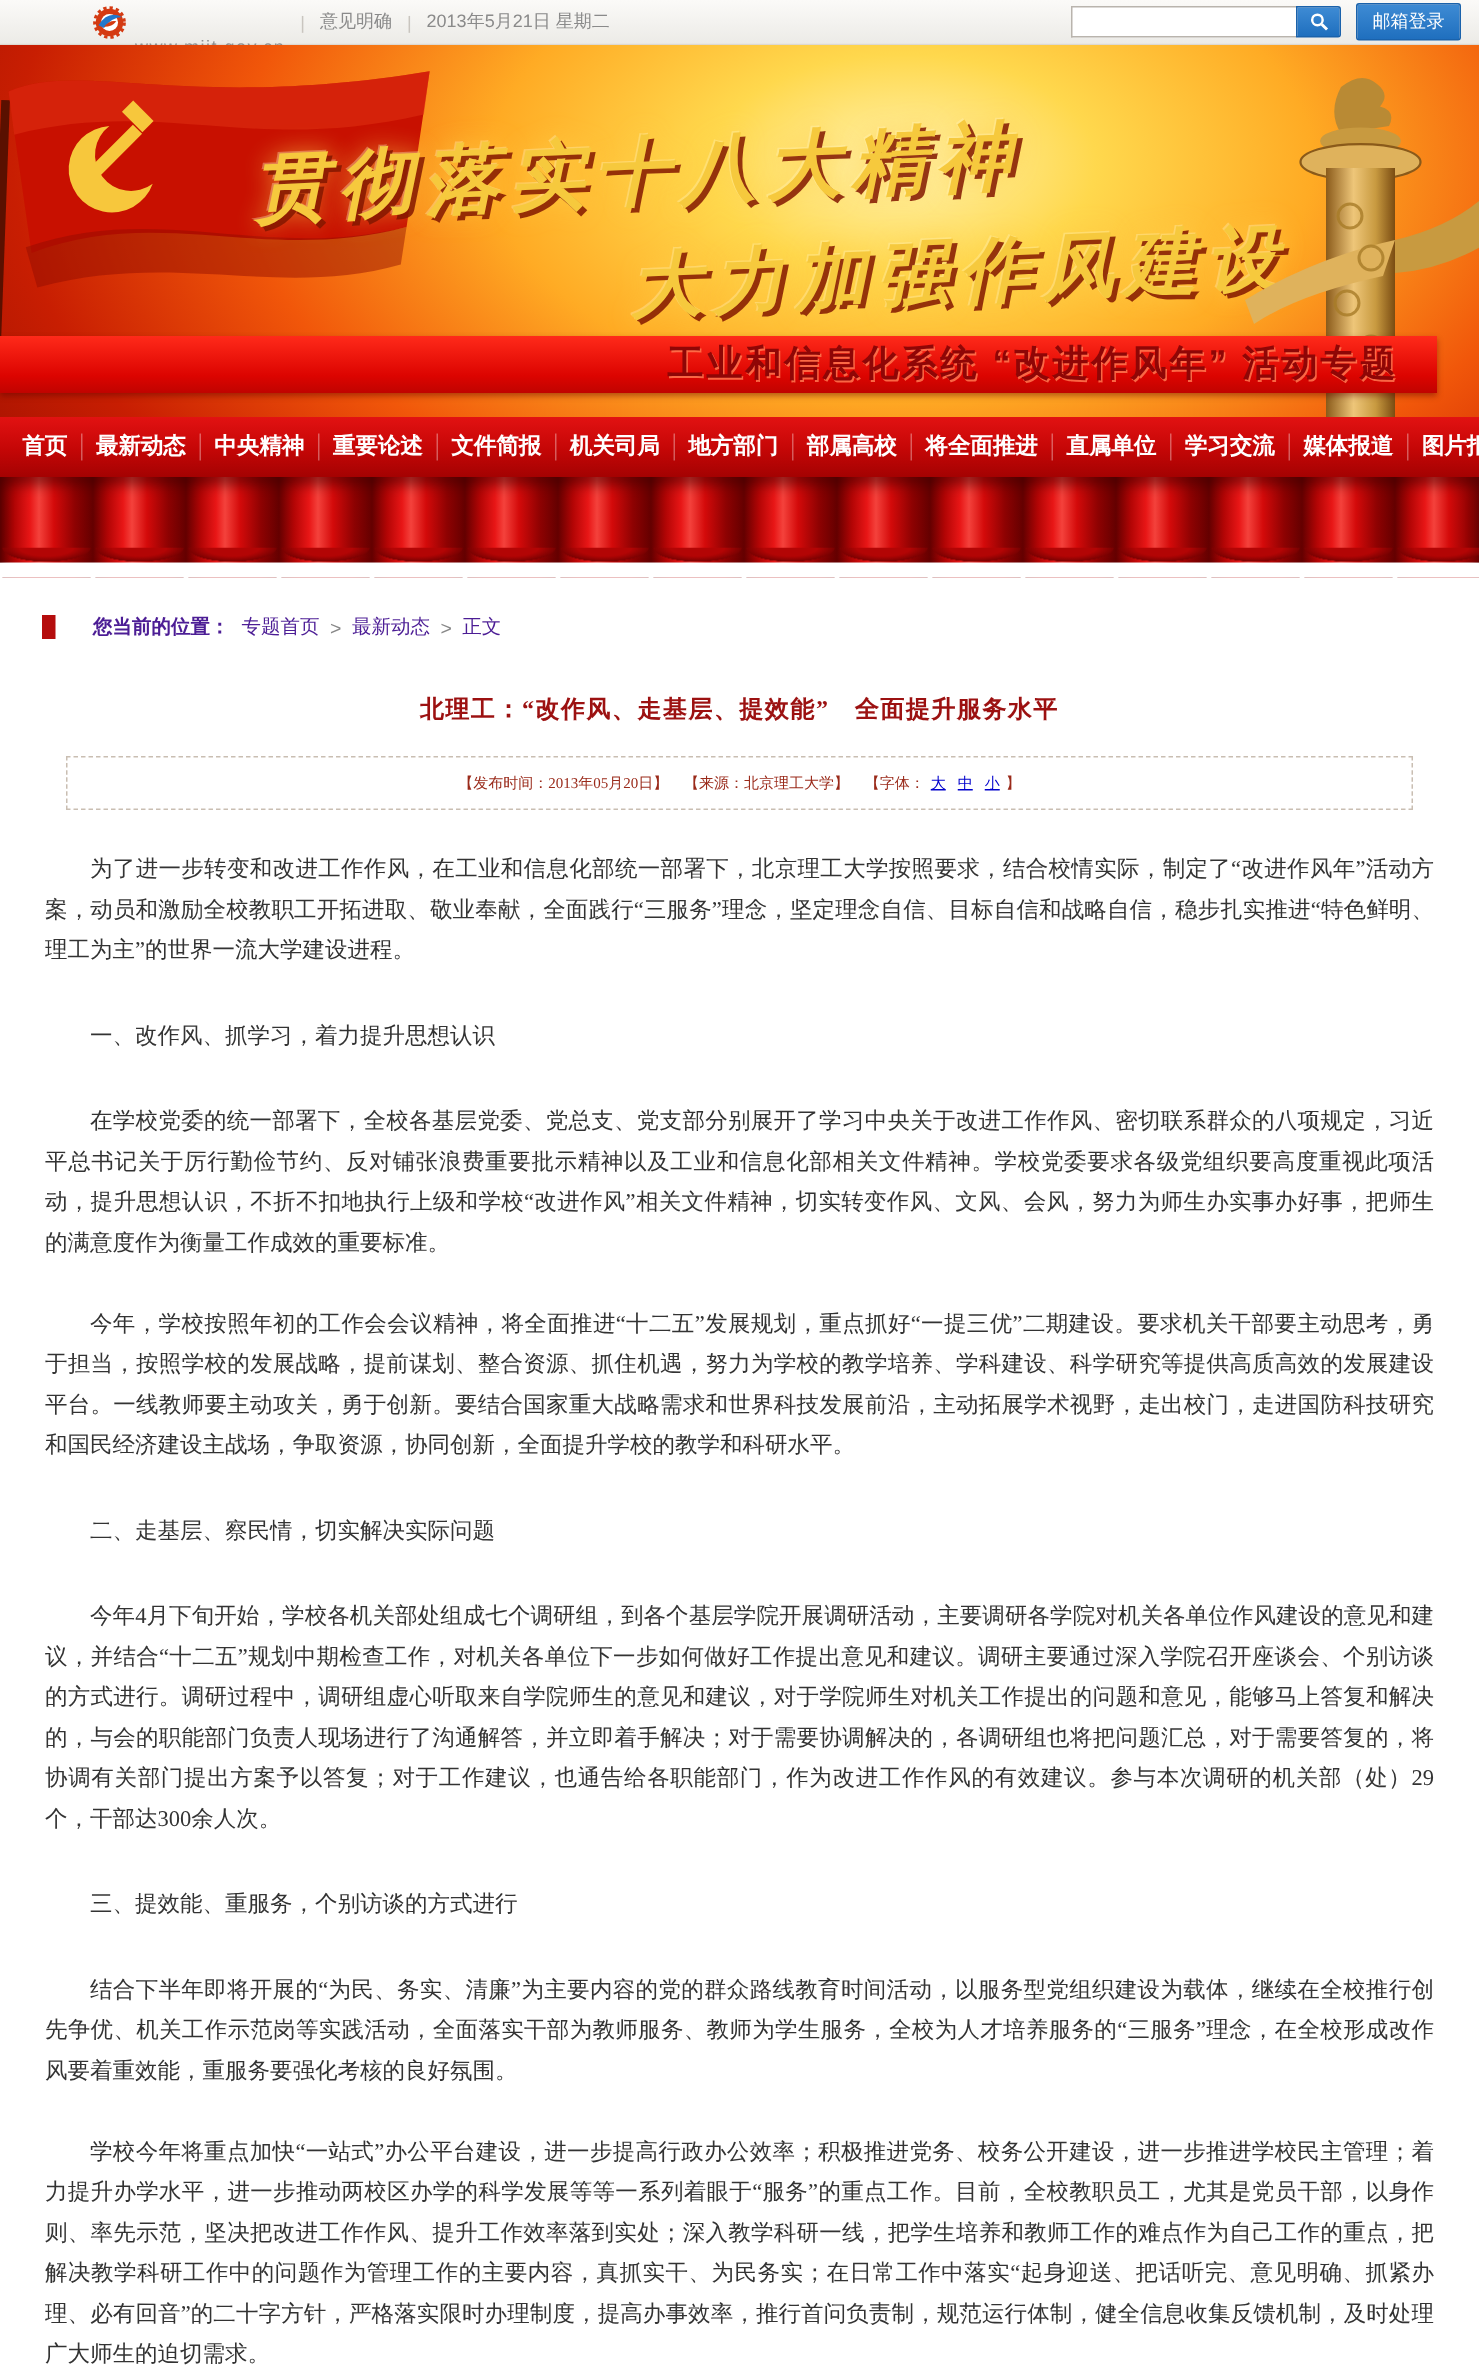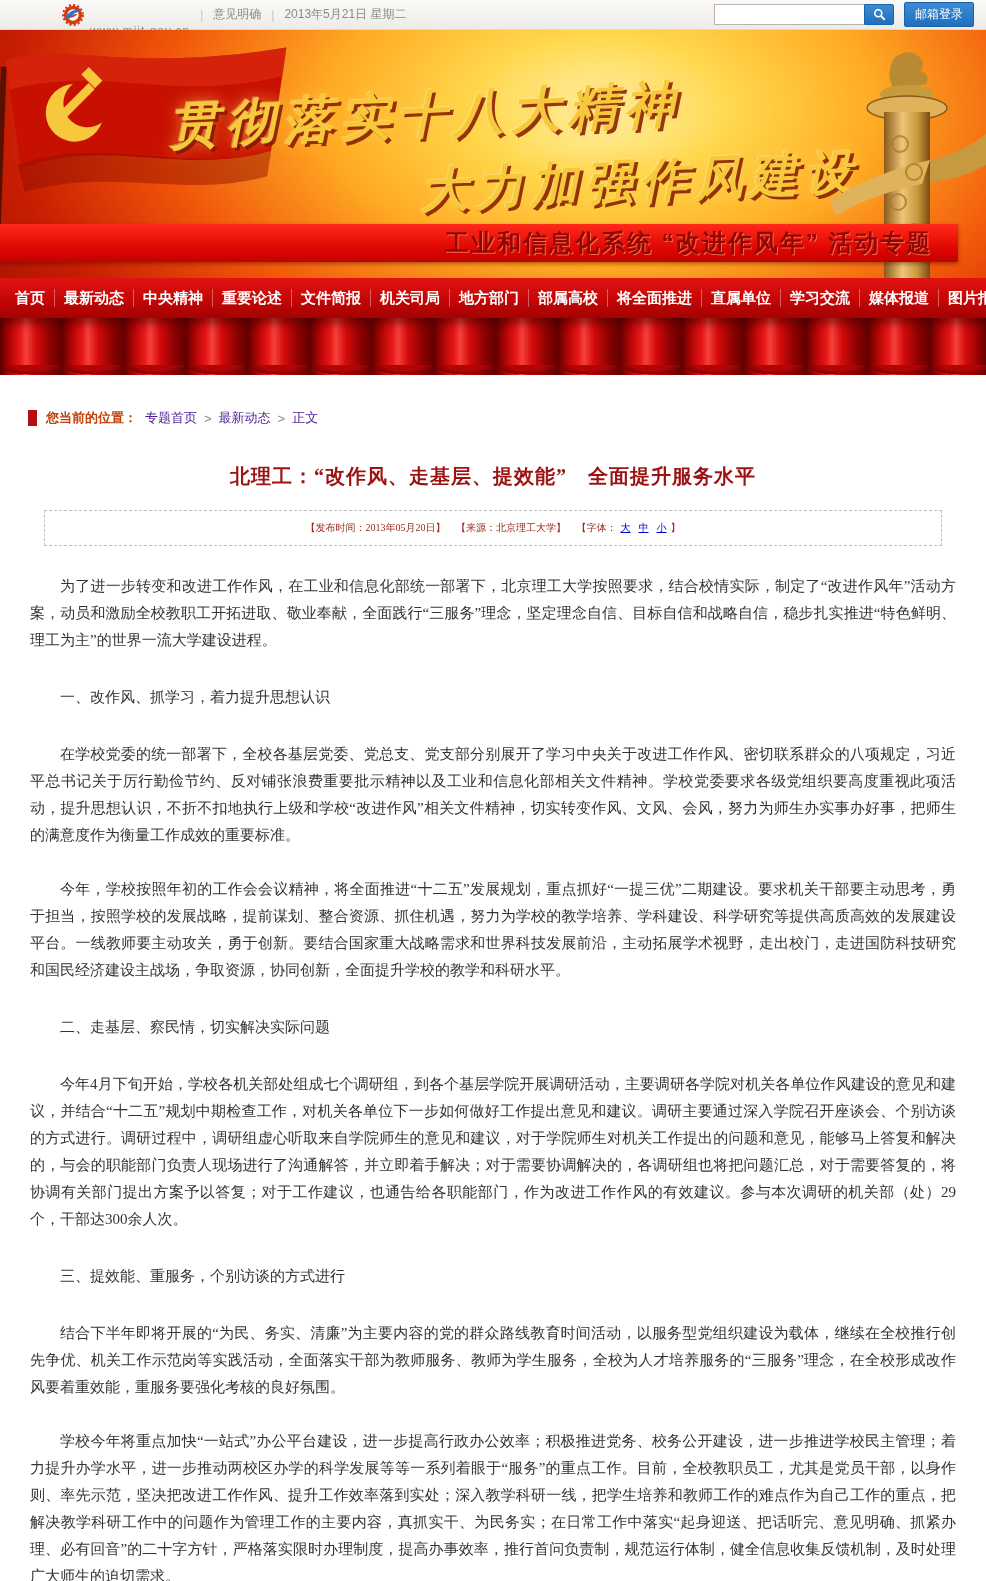--- a/index.html
+++ b/index.html
@@ -110,28 +110,28 @@
       #b30505 58%, #7a0101 94%, rgba(0,0,0,0) 96%);
     background-size: 62px 20px; background-repeat: repeat-x;
   }
   
   .content { background: #fff; padding: 34px 0 26px; }
   .breadcrumb {
     margin: 0 28px; display: flex; align-items: center;
     font-size: 13px; color: #444;
   }
   .bc-marker { width: 9px; height: 16px; background: #b50d0d; margin-right: 9px; }
-  .bc-label { font-weight: bold; color: #c2410c; margin-right: 8px; }
+  .bc-label { font-weight: bold; color: #4c1d95; margin-right: 8px; margin-left: 16px; }
   .bc-links { display: flex; align-items: center; }
   .bc-link { color: #4c1d95; cursor: pointer; }
   .bc-sep { margin: 0 7px; color: #888; }
   article { font-family: "Liberation Serif", "DejaVu Serif", serif; }
   .title {
     text-align: center; color: #9c1111;
-    font-size: 20px; font-weight: bold;
+    font-size: 16px; font-weight: bold;
     margin: 36px 30px 20px; letter-spacing: 1px;
   }
   .meta {
     margin: 0 44px; padding: 10px 0;
     border: 1px dashed #c9beb2;
     text-align: center;
     font-size: 10px; color: #9a2a1a;
   }
   .meta > span { margin: 0 4px; }
   .font-link {

